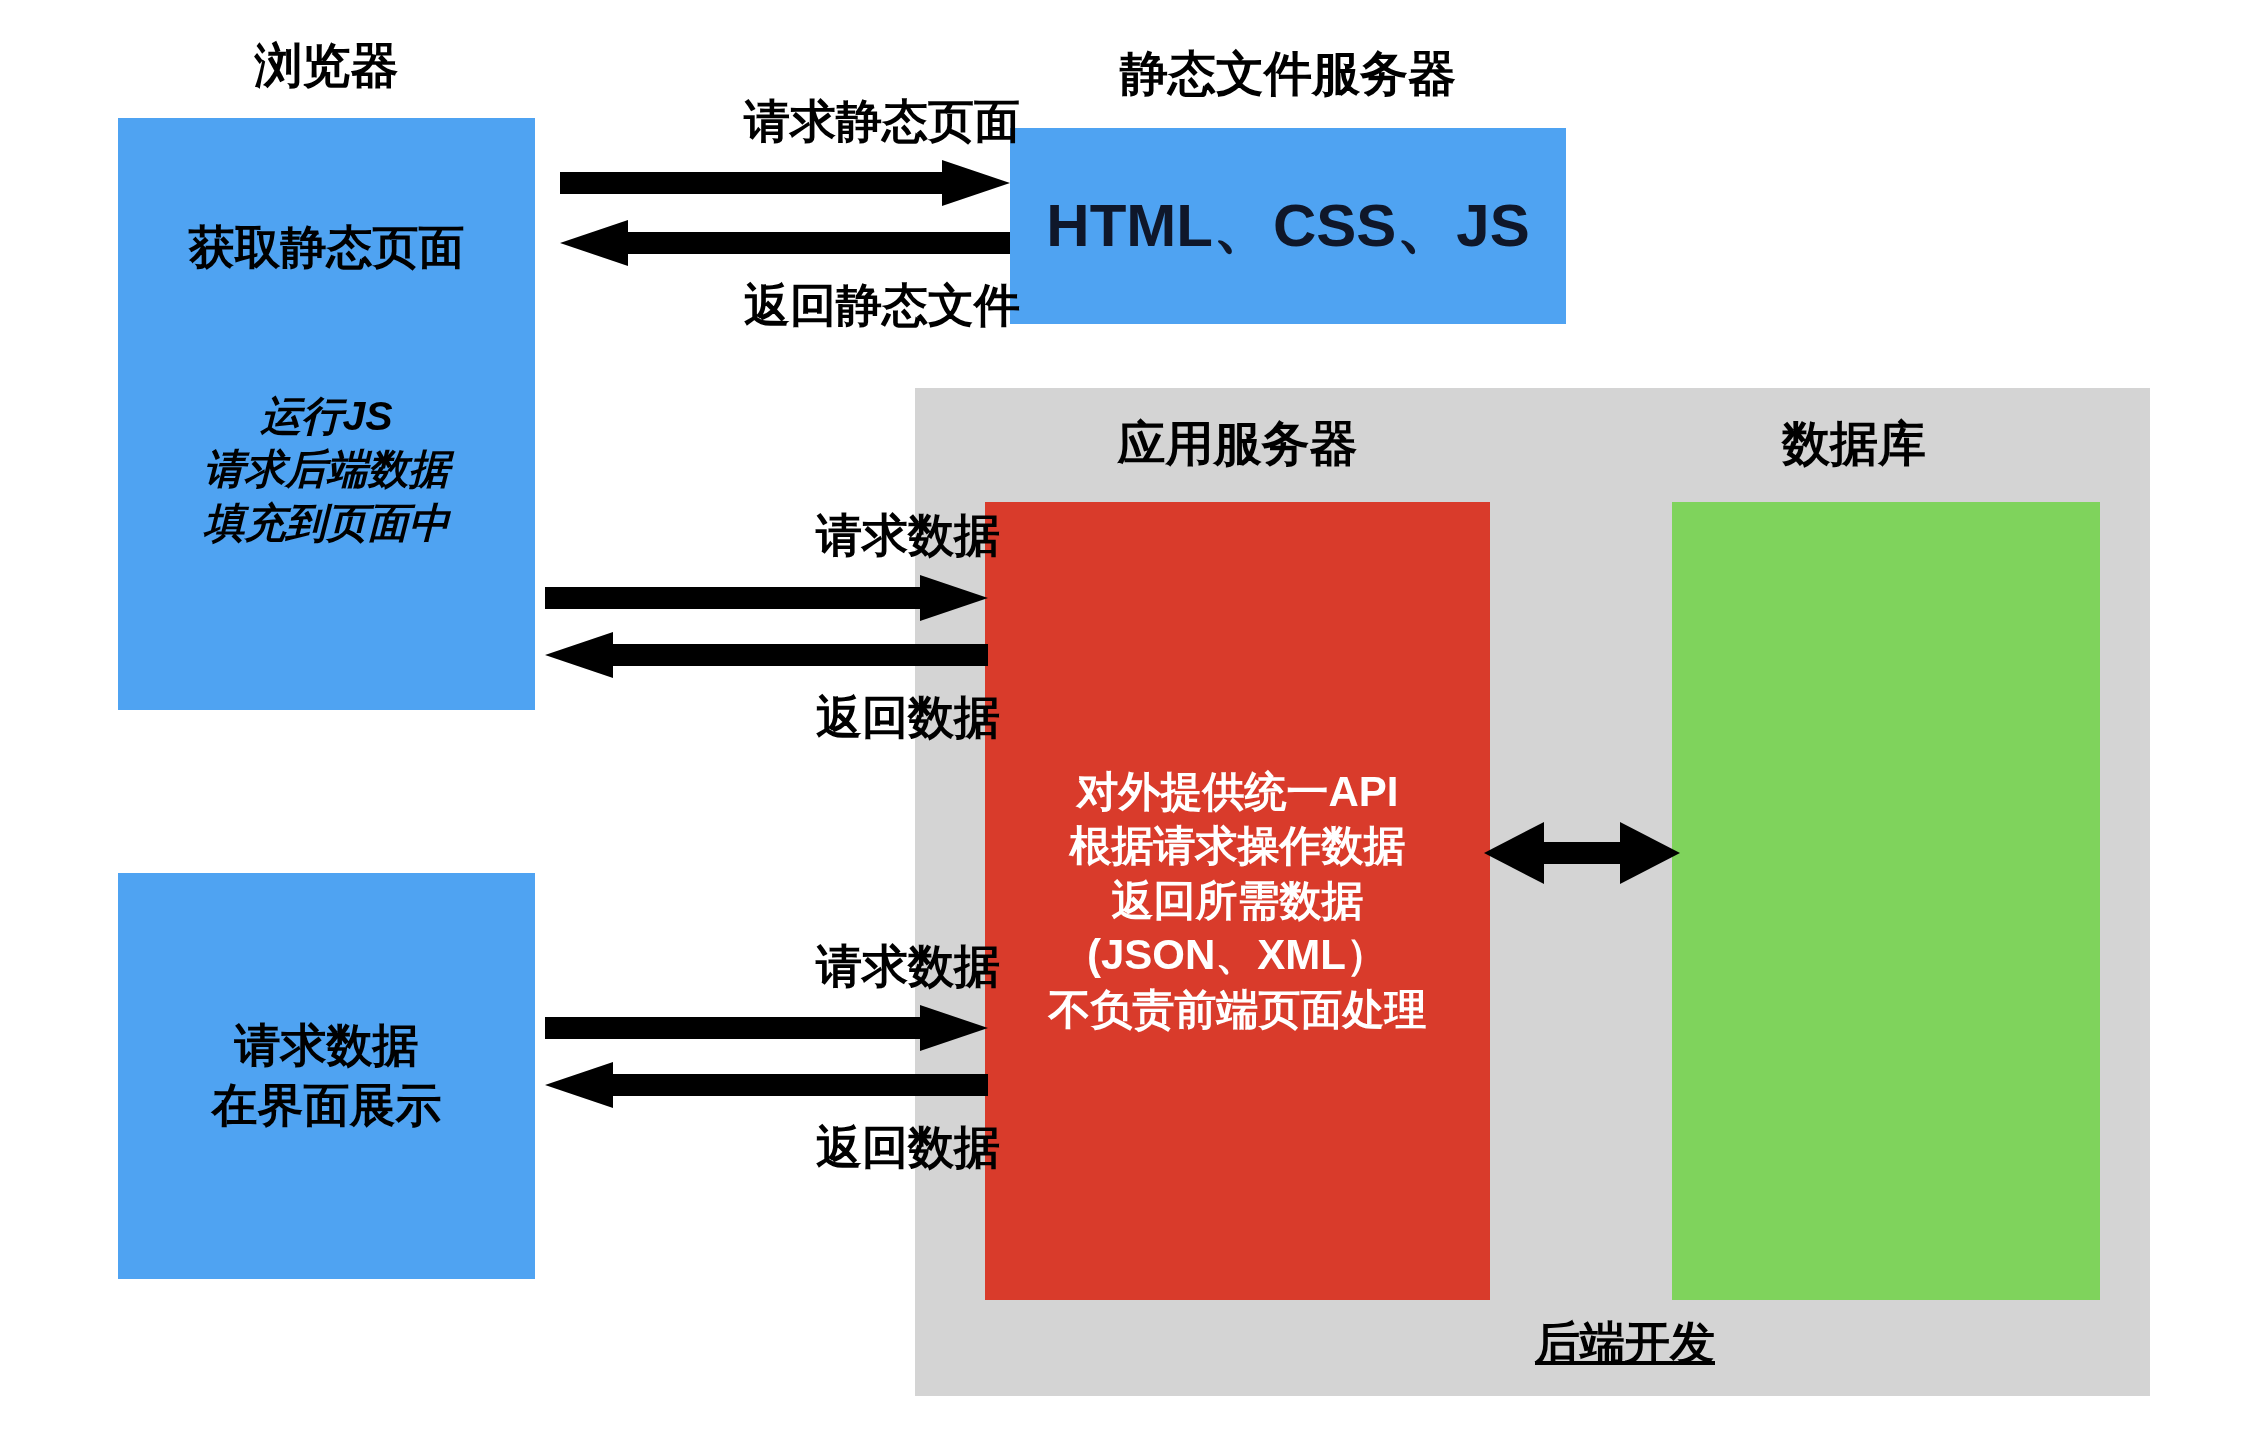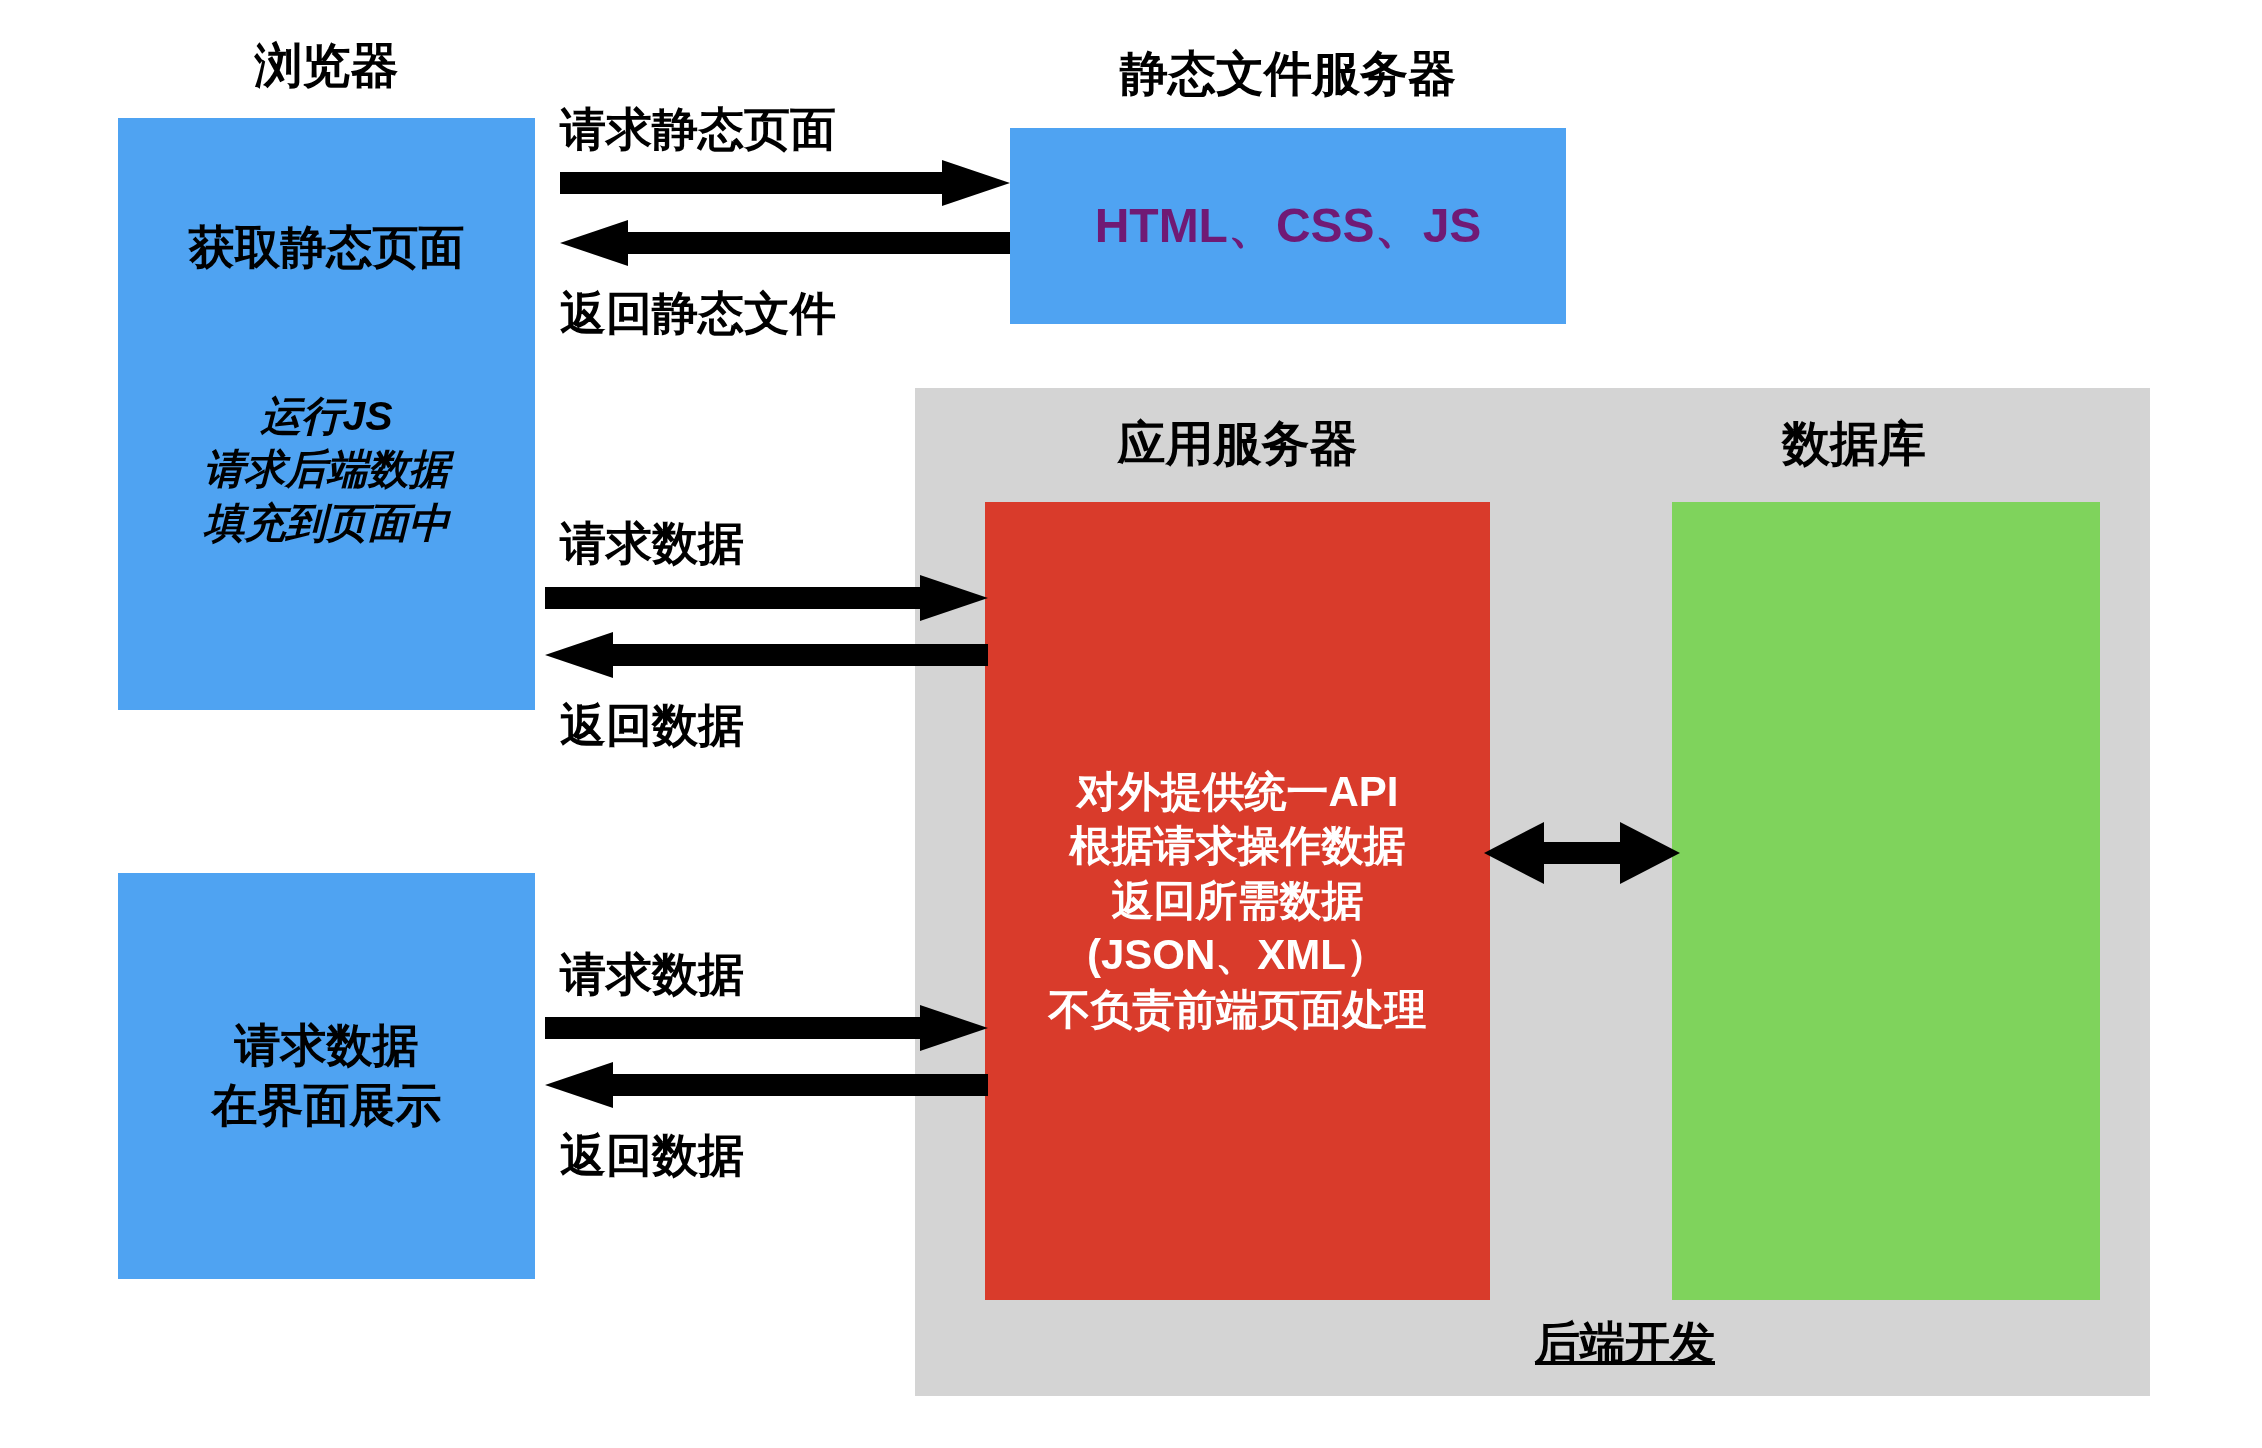--- a/index.html
+++ b/index.html
@@ -44,23 +44,22 @@
     white-space: nowrap;
     line-height: 1;
   }
 
   
   .arrow-label {
     position: absolute;
     font-weight: bold;
     color: #000000;
     white-space: nowrap;
-    text-align: left;
+    text-align: right;
     line-height: 1;
-    margin-top: 8px;
   }
 
   
   .arrow {
     position: absolute;
   }
   .arrow .shaft {
     position: absolute;
     background: #000000;
   }
@@ -100,21 +99,21 @@
       <div class="box-text" style="position:absolute; left:0; top:100px; width:100%; font-size:46px; color:#000000;">获取静态页面</div>
       <div class="box-text" style="position:absolute; left:0; top:272px; width:100%; font-size:41px; color:#000000;font-style:italic;">运行JS
 请求后端数据
 填充到页面中</div>
     </div>
   </div>
 
   <div class="caption" style="left:1010px; top:50px; width:556px; font-size:48px;">静态文件服务器</div>
 
   <div class="box" style="left:1010px; top:128px; width:556px; height:196px; background:#4fa3f2;">
-    <div class="box-text" style="font-size:48px; color:#701a75;">HTML、CSS、JS</div>
+    <div class="box-text" style="font-size:60px; color:#0f172a;">HTML、CSS、JS</div>
   </div>
 
 
   <div class="box" style="left:118px; top:873px; width:417px; height:406px; background:#4fa3f2;">
     <div class="box-text" style="font-size:46px; color:#000;">请求数据
 在界面展示</div>
   </div>
 
   <div class="caption" style="left:985px; top:420px; width:505px; font-size:48px;">应用服务器</div>
 

